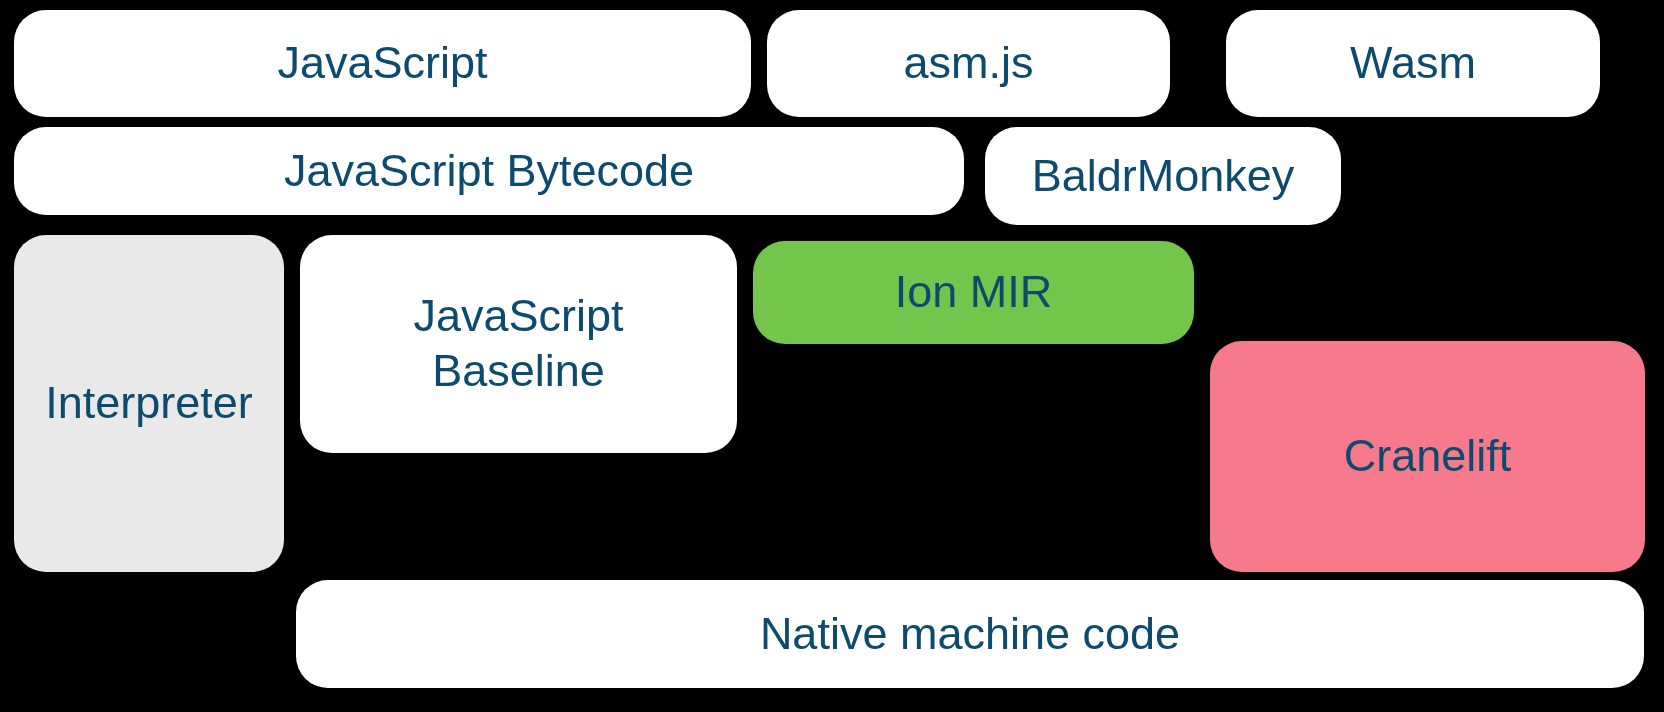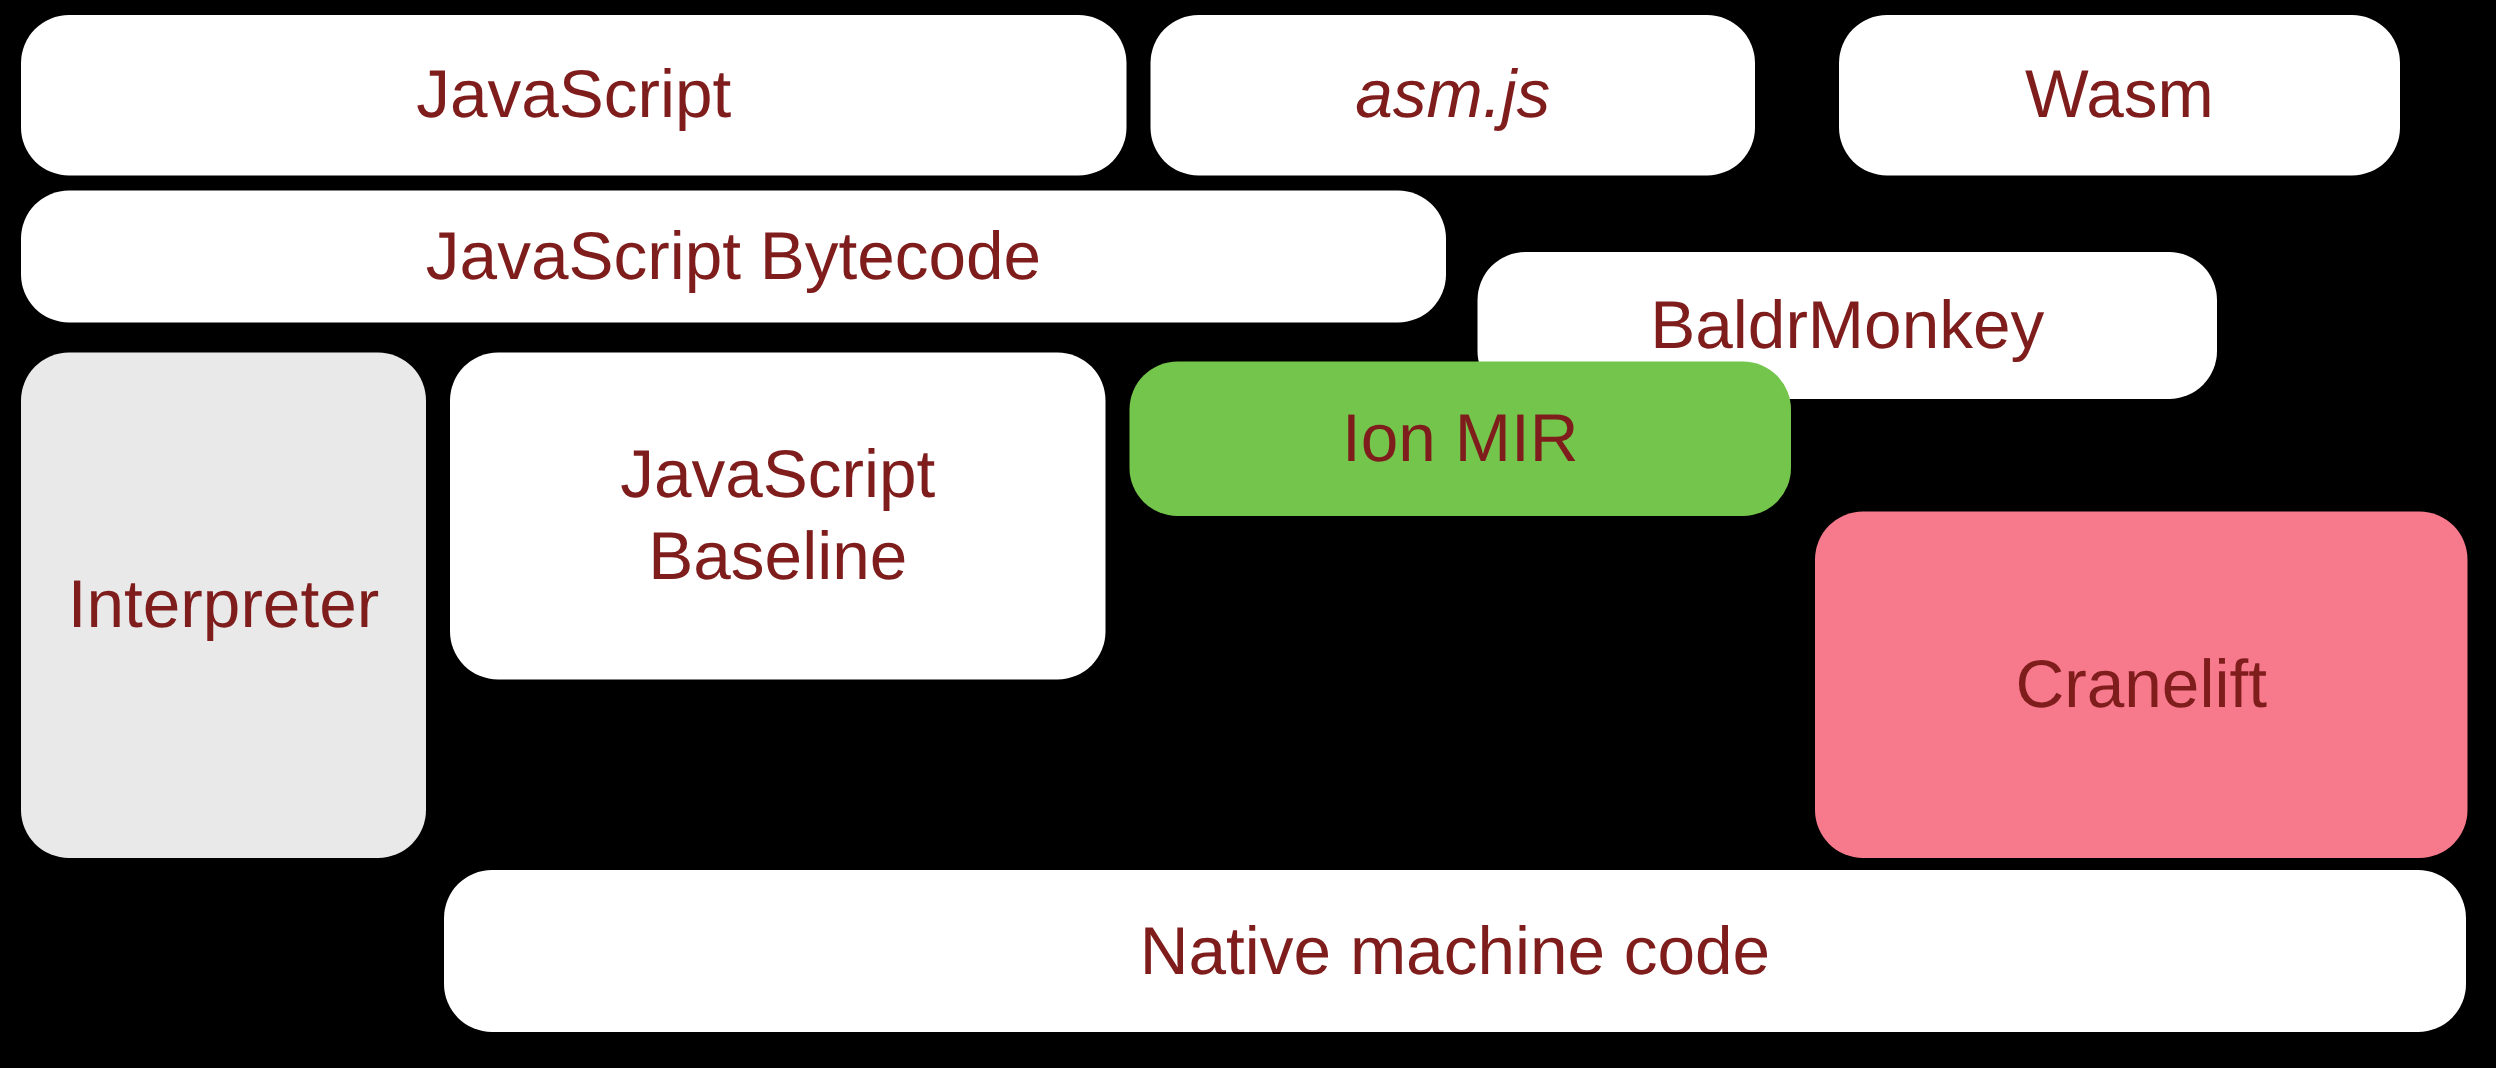--- a/index.html
+++ b/index.html
@@ -11,43 +11,43 @@
     position: relative;
     width: 1664px;
     height: 712px;
     background: #000000;
     font-family: "Liberation Sans", sans-serif;
     overflow: hidden;
   }
   .box {
     position: absolute;
     background: #ffffff;
-    color: #7f1d1d;
+    color: #0c4a6e;
     border-radius: 32px;
     display: flex;
     align-items: center;
     justify-content: center;
     text-align: center;
     font-size: 45px;
     line-height: 1.22;
     white-space: pre-line;
     box-sizing: border-box;
   }
   .box.gray  { background: #E9E9E9; }
   .box.green { background: #74C54B; }
   .box.pink  { background: #F7798C; }
 
   
   .b-javascript { left: 14px;   top: 10px;  width: 737px;  height: 107px; }
-  .b-asmjs      { left: 767px;  top: 10px;  width: 403px;  height: 107px; font-style: italic; }
+  .b-asmjs      { left: 767px;  top: 10px;  width: 403px;  height: 107px; }
   .b-wasm       { left: 1226px; top: 10px;  width: 374px;  height: 107px; }
 
   
   .b-bytecode   { left: 14px;   top: 127px; width: 950px;  height: 88px; }
-  .b-baldr      { left: 985px;  top: 127px; width: 493px;  height: 98px; margin-top: 41px; }
+  .b-baldr      { left: 985px;  top: 127px; width: 356px;  height: 98px; }
 
   
   .b-interp     { left: 14px;   top: 235px; width: 270px;  height: 337px; }
   .b-baseline   { left: 300px;  top: 235px; width: 437px;  height: 218px; }
   .b-ionmir     { left: 753px;  top: 241px; width: 441px;  height: 103px; }
   .b-ionlir     { left: 753px;  top: 353px; width: 441px;  height: 103px; }
   .b-cranelift  { left: 1210px; top: 341px; width: 435px;  height: 231px; }
 
   
   .b-macro      { left: 300px;  top: 464px; width: 894px;  height: 108px; }

